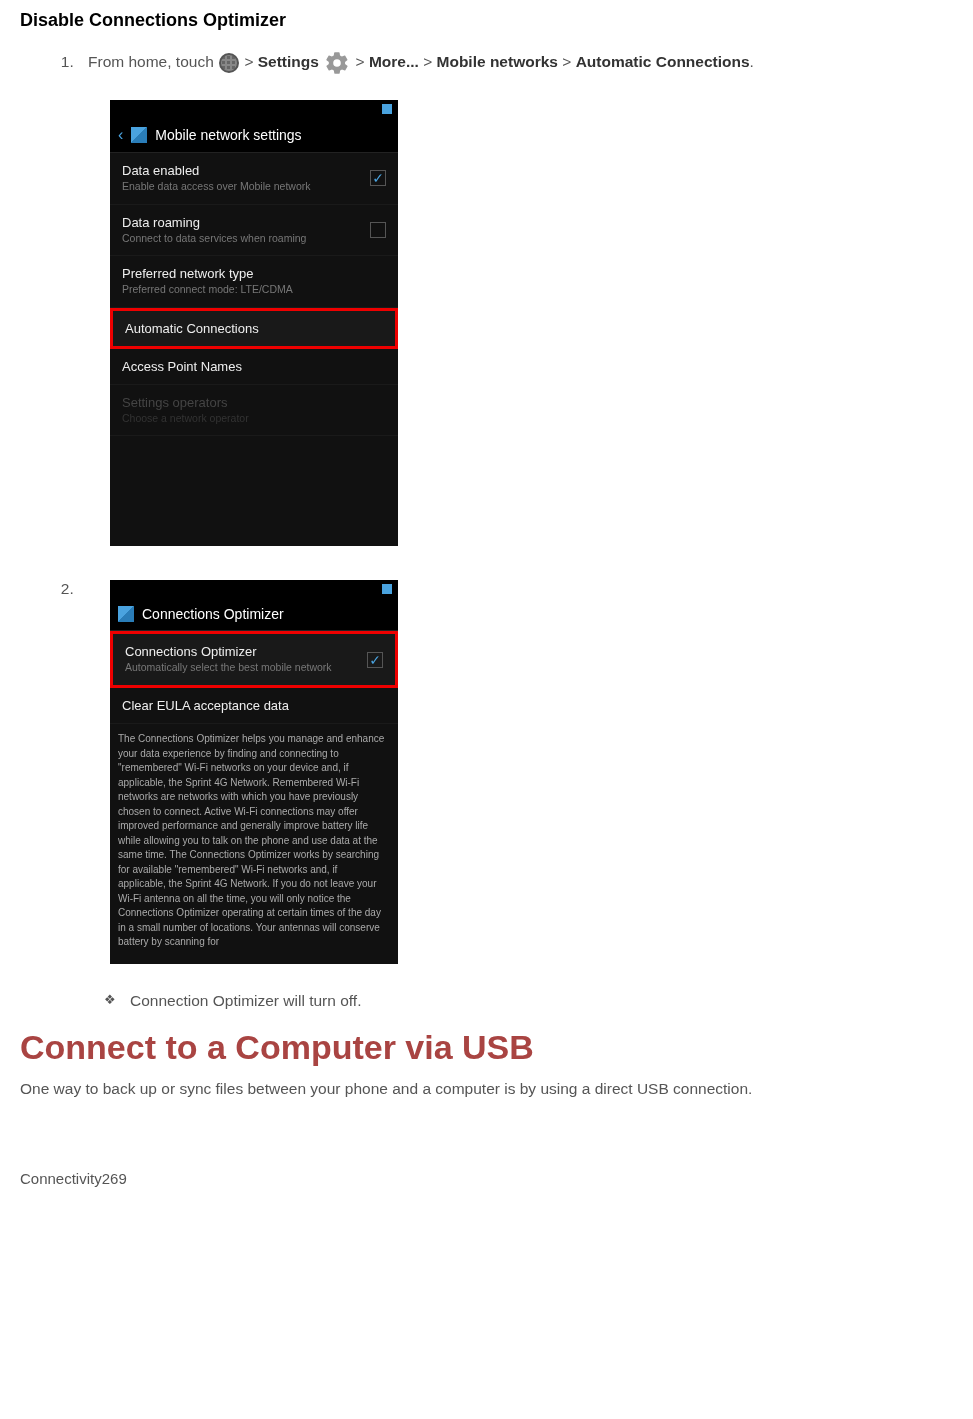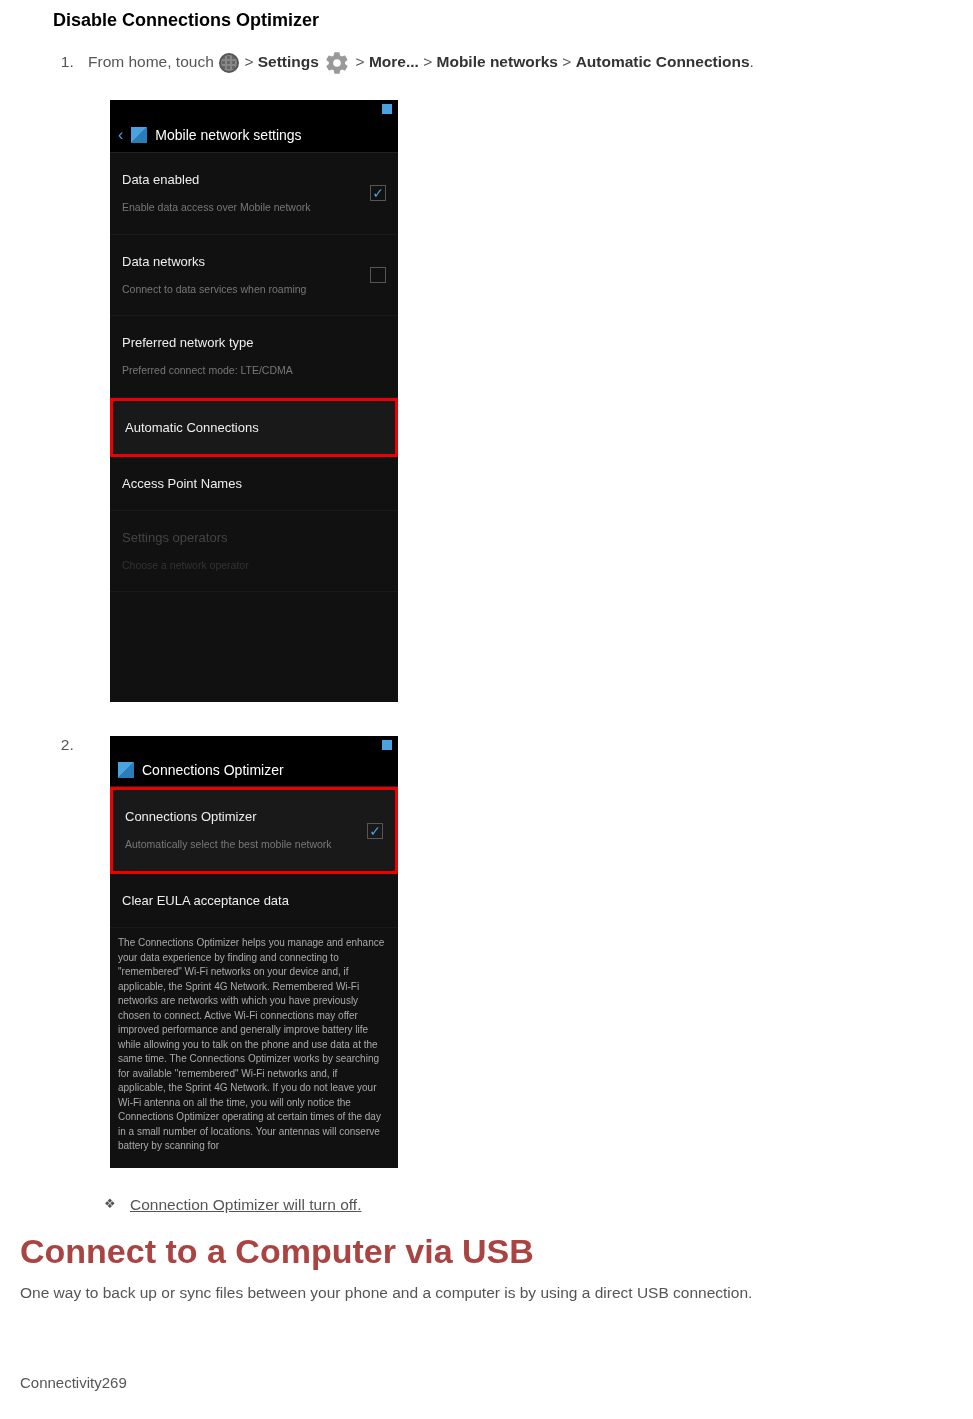--- a/index.html
+++ b/index.html
@@ -8,21 +8,20 @@
       width: 973px;
       padding: 10px 20px 20px 20px;
       color: #333;
       background: #fff;
     }
     h3.section-heading {
       font-size: 18px;
       font-weight: bold;
       color: #000;
       margin-bottom: 18px;
-      margin-left: 33px;
     }
     ol.steps {
       list-style: decimal;
       margin-left: 58px;
       padding-left: 0;
     }
     ol.steps > li {
       margin-bottom: 18px;
       font-size: 15.5px;
       color: #555;
@@ -88,35 +87,35 @@
     .ps-header-icon {
       width: 16px; height: 16px;
       background: linear-gradient(135deg, #4aa3df 50%, #2a7db8 50%);
       display: inline-block;
     }
     .ps-header-title {
       color: #fff;
       font-size: 14px;
     }
     .ps-row {
-      padding: 19px 12px;
+      padding: 10px 12px;
       border-bottom: 1px solid #1a1a1a;
       display: flex;
       justify-content: space-between;
       align-items: center;
       gap: 24px;
       background: #111;
     }
     .ps-row.highlighted {
       border: 3px solid #e00;
       background: #191919;
     }
     .ps-row .ps-main { flex: 1; }
     .ps-row .ps-title { color: #eee; font-size: 13px; }
-    .ps-row .ps-sub { color: #777; font-size: 10.5px; margin-top: 14px; line-height: 1.3; }
+    .ps-row .ps-sub { color: #777; font-size: 10.5px; margin-top: 2px; line-height: 1.3; }
     .ps-row.disabled .ps-title { color: #444; }
     .ps-row.disabled .ps-sub { color: #333; }
     .ps-check {
       width: 16px; height: 16px;
       border: 1px solid #555;
       display: flex;
       align-items: center;
       justify-content: center;
       color: #4aa3df;
       font-size: 14px;
@@ -138,21 +137,20 @@
     .ps-info-wrap {
       height: 240px;
       overflow: hidden;
       background: #111;
     }
 
     .sub-bullet {
       list-style: none;
       margin-left: 16px;
       margin-top: 6px;
-      text-decoration: underline;
     }
     .sub-bullet li {
       font-size: 15.5px;
       color: #555;
       position: relative;
       padding-left: 26px;
     }
     .sub-bullet li::before {
       content: '❖';
       position: absolute;
@@ -219,21 +217,21 @@
         </div>
         <div class="ps-row">
           <div class="ps-main">
             <div class="ps-title">Data enabled</div>
             <div class="ps-sub">Enable data access over Mobile network</div>
           </div>
           <div class="ps-check">✓</div>
         </div>
         <div class="ps-row">
           <div class="ps-main">
-            <div class="ps-title">Data networks</div>
+            <div class="ps-title">Data roaming</div>
             <div class="ps-sub">Connect to data services when roaming</div>
           </div>
           <div class="ps-check empty">✓</div>
         </div>
         <div class="ps-row">
           <div class="ps-main">
             <div class="ps-title">Preferred network type</div>
             <div class="ps-sub">Preferred connect mode: LTE/CDMA</div>
           </div>
         </div>

